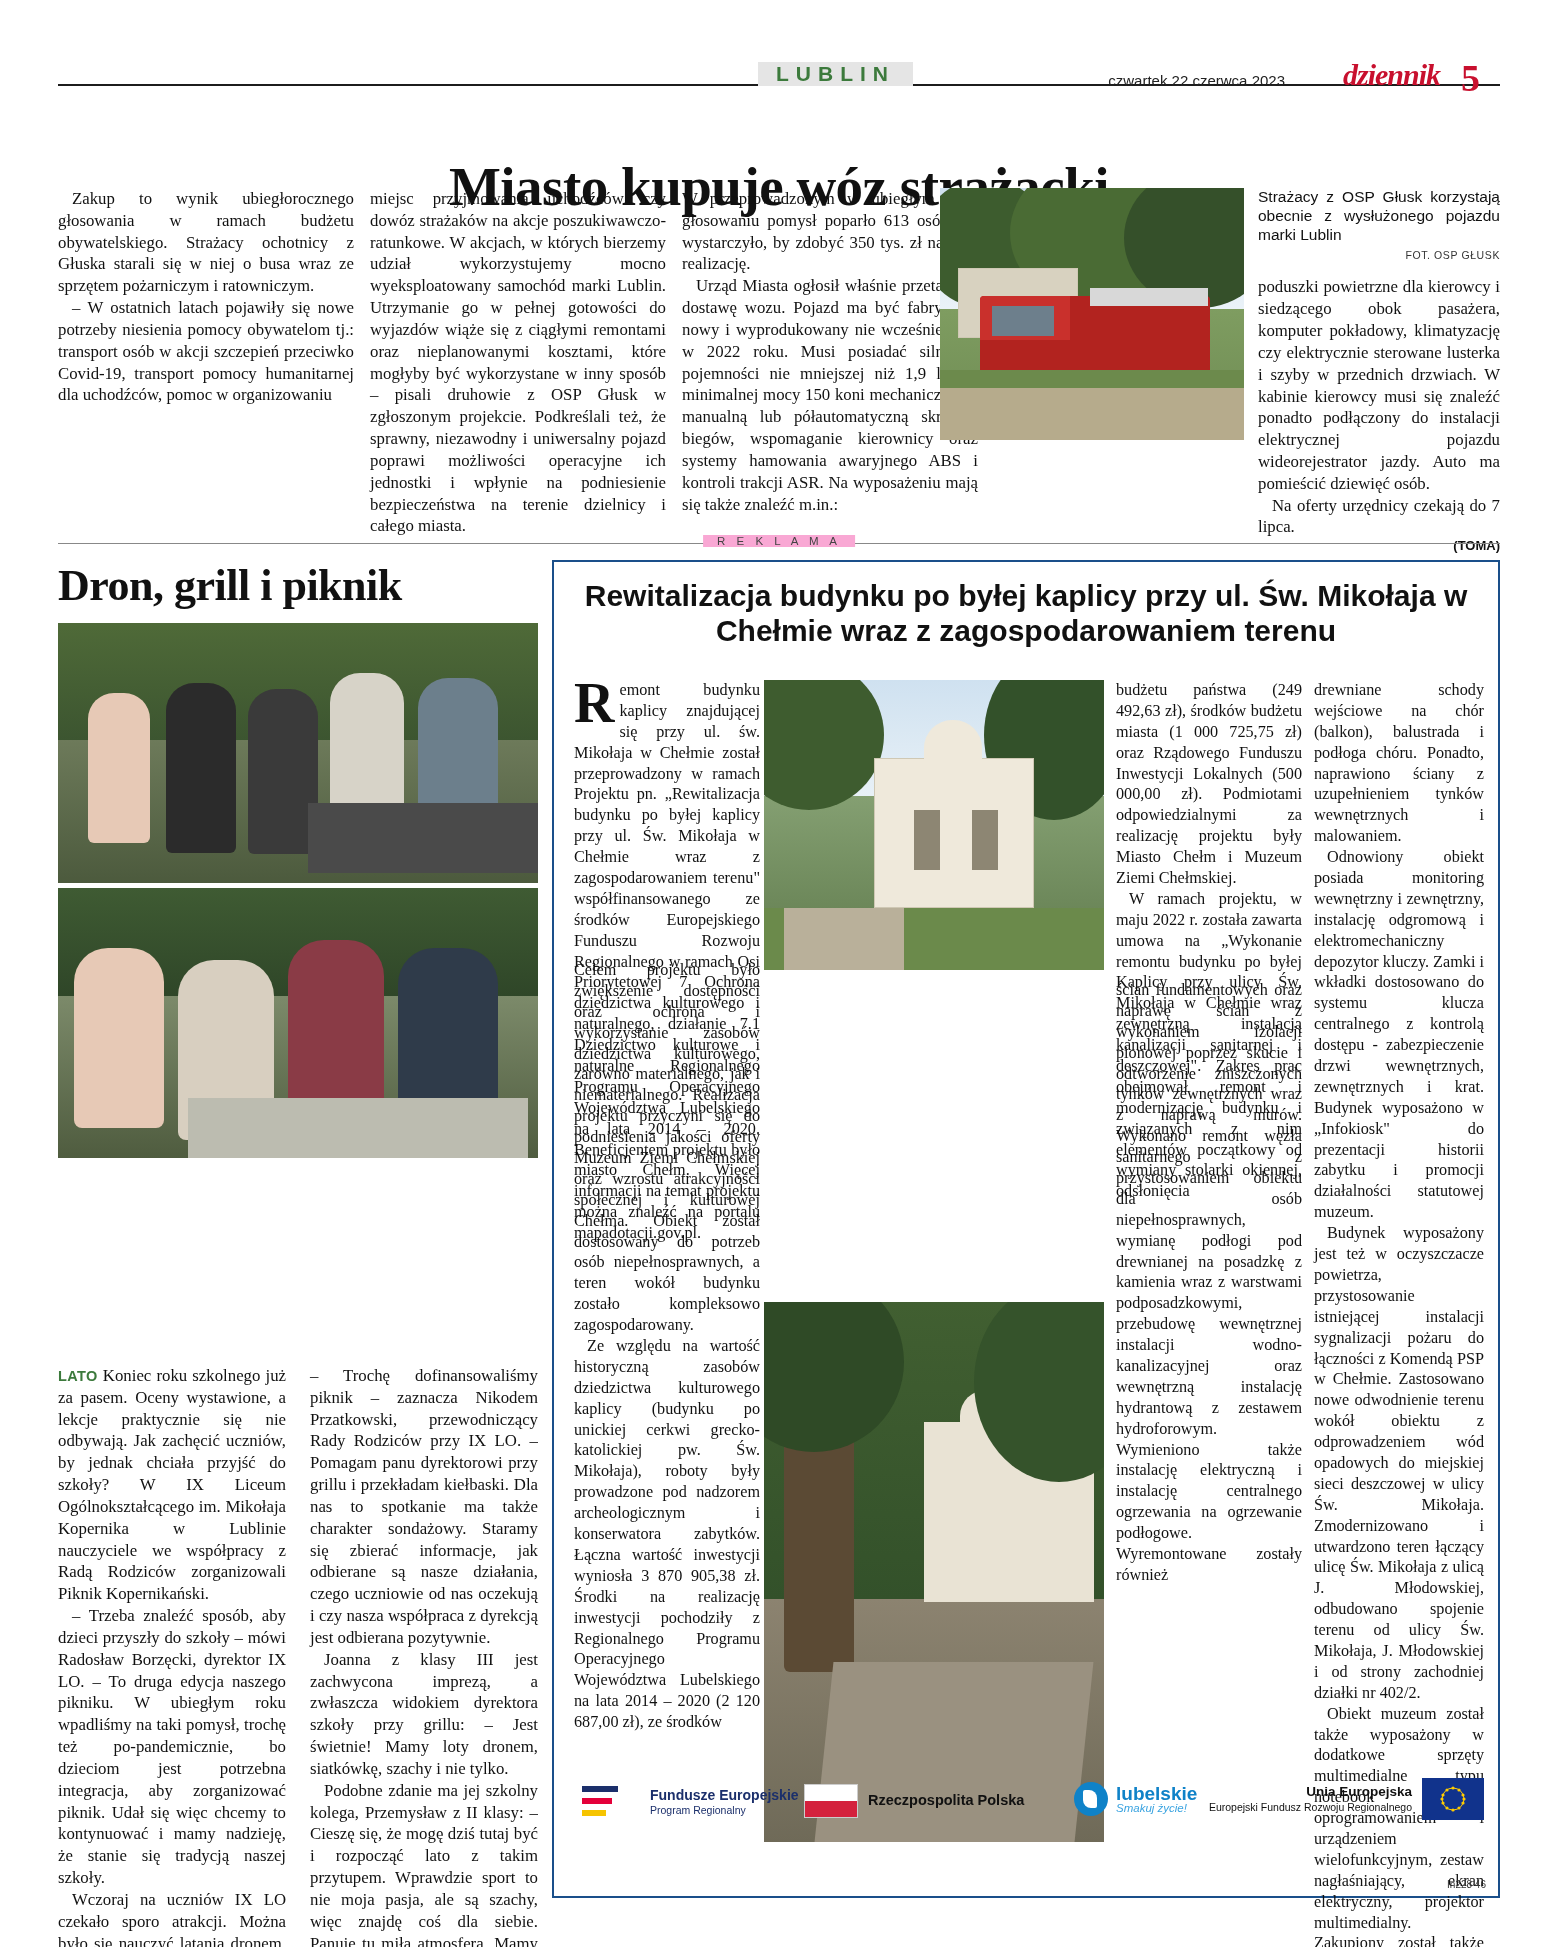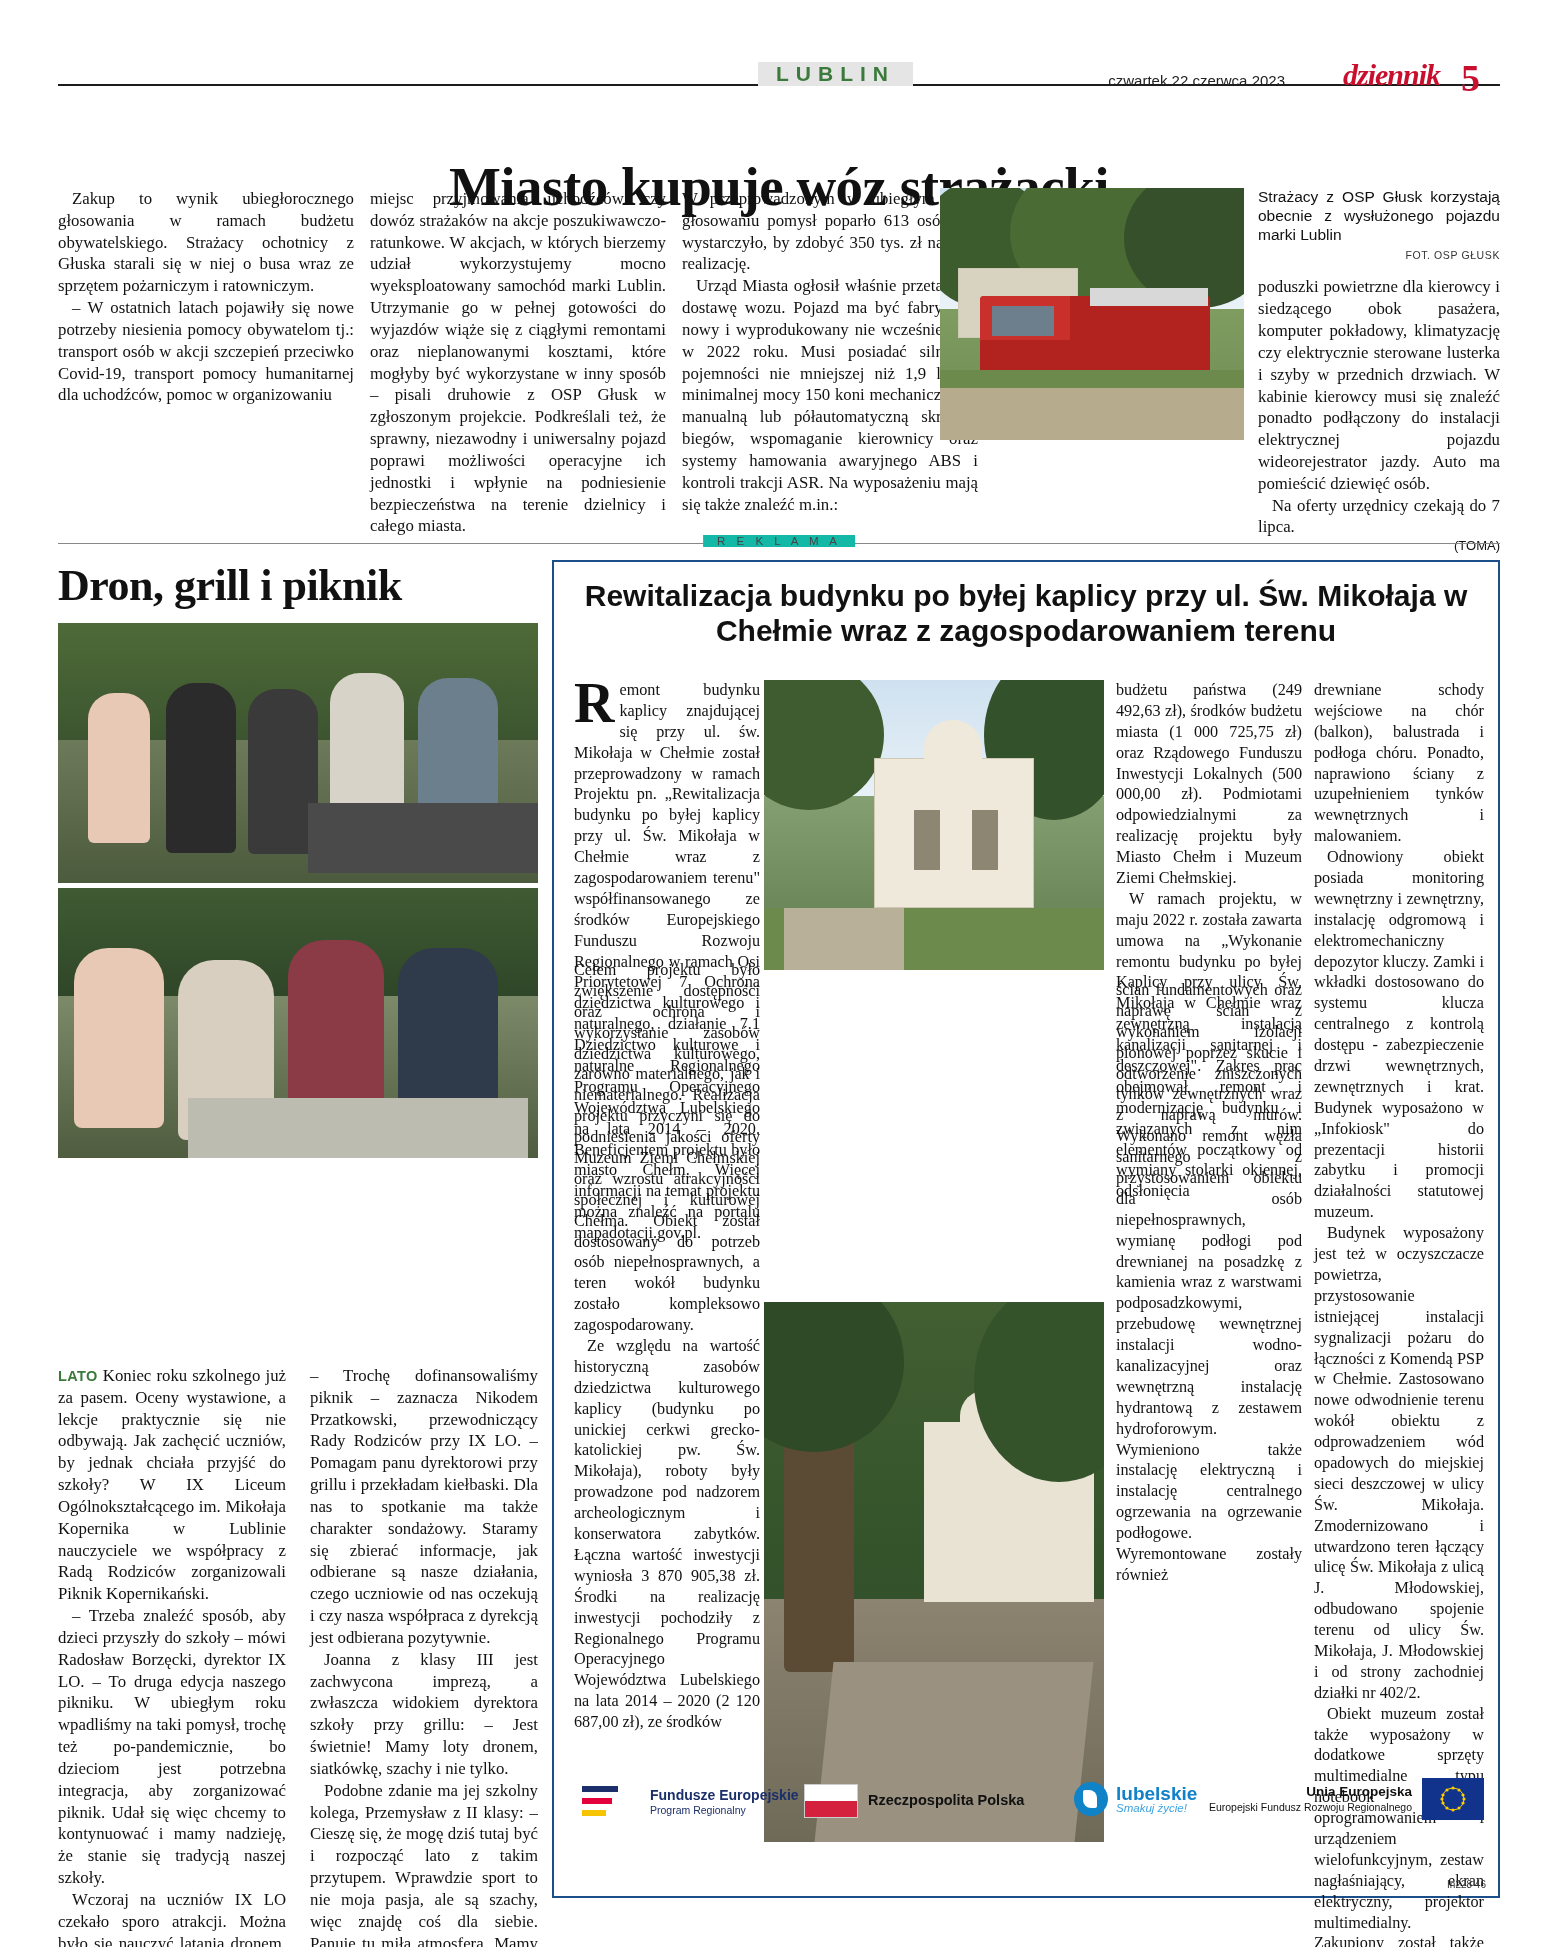--- a/index.html
+++ b/index.html
@@ -81,30 +81,30 @@
   .caption-col .cap {
     font-family:"Liberation Sans", sans-serif;
     font-size:15.5px; line-height:1.22;
   }
   .cap-credit {
     font-family:"Liberation Sans", sans-serif;
     font-size:10.5px; letter-spacing:0.6px; color:#333; text-align:right; margin-top:4px;
   }
   .caption-col p { margin:0; text-indent:14px; }
   .caption-col p.first { text-indent:0; margin-top:14px; }
-  .sig { text-align:right; font-weight:normal; font-family:"Liberation Sans", sans-serif; font-size:13px; }
+  .sig { text-align:right; font-weight:bold; font-family:"Liberation Sans", sans-serif; font-size:13px; }
 
   
   .reklama {
     position:absolute; left:58px; top:535px; width:1442px; height:16px;
   }
   .reklama .line { position:absolute; top:8px; left:0; width:1442px; height:1px; background:#888; }
   .reklama .txt {
     position:absolute; left:50%; transform:translateX(-50%); top:0;
-    background:#14b8a6; padding:0 14px;
+    background:#f9a8d4; padding:0 14px;
     font-family:"Liberation Sans", sans-serif;
     font-size:11.5px; letter-spacing:4px; color:#444;text-align:center;
   }
 
   
   .left-block { position:absolute; left:58px; top:560px; width:480px; height:1330px; }
   .left-headline {
     font-family:"Liberation Serif", serif;
     font-size:44px; font-weight:700; letter-spacing:-0.5px; margin:0 0 12px 0;
   }

